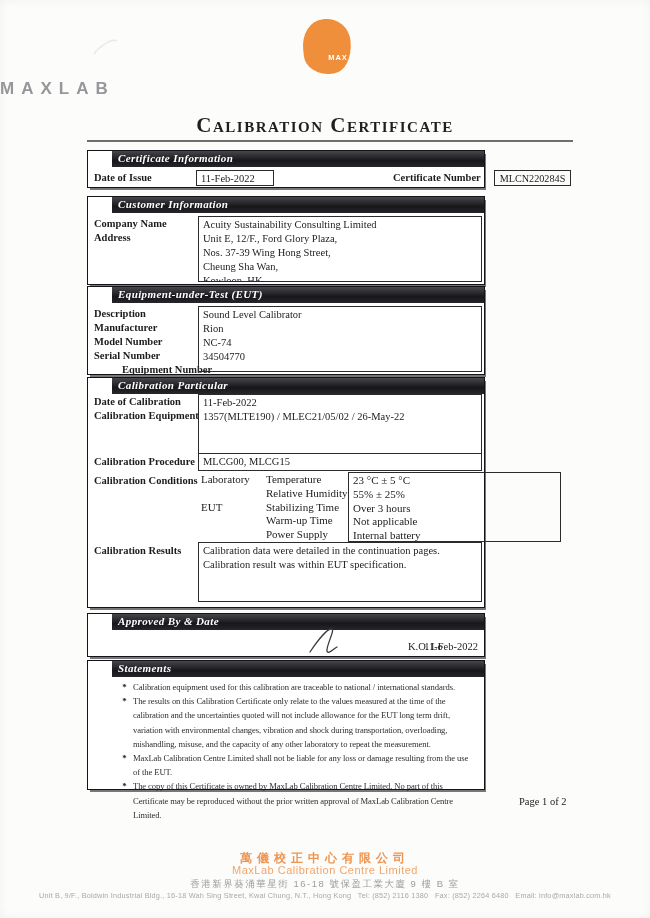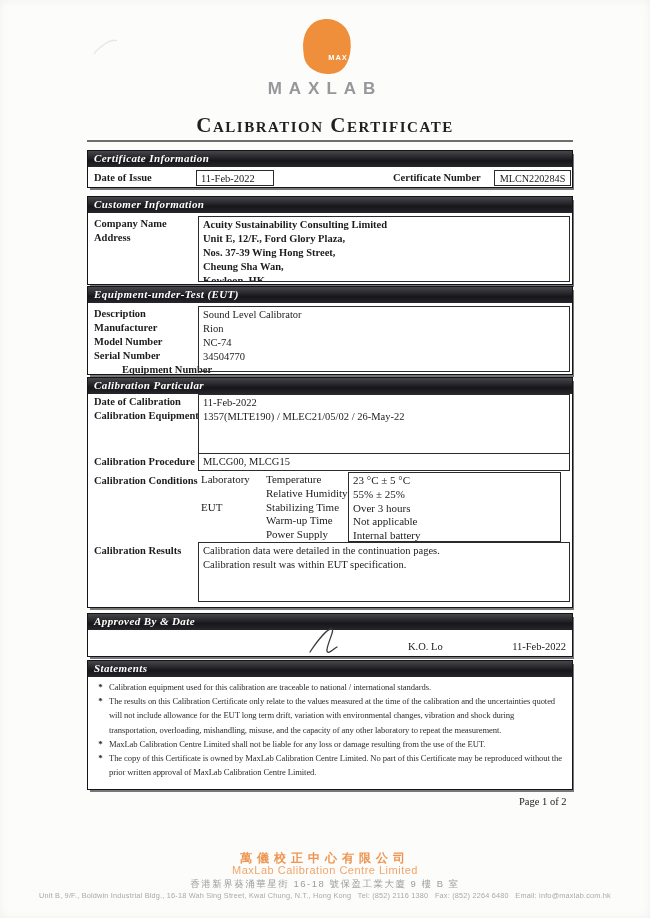--- a/index.html
+++ b/index.html
@@ -8,50 +8,50 @@
     background:#fcfcfb;overflow:hidden;
     font-family:"Liberation Serif",serif;color:#1c1c1c;
     box-shadow:inset 0 0 10px rgba(0,0,0,0.05);
   }
   
   .blob{position:absolute;left:303px;top:19px;width:48px;height:55px;
     background:#ef8e3b;border-radius:48% 52% 44% 56% / 54% 46% 60% 40%;
     transform:rotate(-6deg);}
   .blob-max{position:absolute;right:4px;bottom:11px;color:#fff;
     font:bold 7.5px "Liberation Sans",sans-serif;letter-spacing:1px;transform:rotate(6deg);}
-  .brand{position:absolute;top:79px;left:0;width:100%;text-align:center;
+  .brand{position:absolute;top:79px;left:0;width:100%;text-align:left;
     font:bold 17px "Liberation Sans",sans-serif;color:#97979b;letter-spacing:7px;}
   .title{position:absolute;top:113px;left:0;width:100%;text-align:center;
     font-weight:bold;font-size:21px;font-variant:small-caps;letter-spacing:1.5px;color:#1f1f1f;}
   .title-rule{position:absolute;top:140px;left:87px;width:486px;height:2px;background:#6e6e6e;}
   .scan-mark{position:absolute;left:88px;top:26px;opacity:.35;}
 
   
-  .sec{position:absolute;left:87px;width:486px;background:#fff;
+  .sec{position:absolute;left:87px;width:398px;background:#fff;
     border:1.5px solid #141418;box-sizing:border-box;
-    box-shadow:2px 3px 0 -1px #77777a;}
+    box-shadow:2px 3px 0 -1px #77777a;padding-left:24px;}
   .sec-head{height:16px;box-sizing:border-box;padding:1px 0 0 6px;
     background:linear-gradient(180deg,#46464b,#17171b 60%,#26262b);
     color:#fff;font-weight:bold;font-style:italic;font-size:11px;letter-spacing:.4px;}
   .lbl{position:absolute;font-weight:bold;font-size:10.5px;white-space:nowrap;}
   .vbox{position:absolute;border:1px solid #2b2b2b;box-sizing:border-box;
     font-size:10.5px;padding:1px 4px;overflow:hidden;}
   .line{height:14px;line-height:14px;white-space:nowrap;}
 
   
   .sec-cert{top:150px;height:38px;}
   .doi-box{left:108px;top:19px;width:78px;height:16px;}
   .doi-box .line{height:13px;line-height:13px;}
   .cn-lbl{left:305px;top:21px;}
   .cn-box{left:406px;top:19px;width:77px;height:16px;font-size:10.2px;padding:1px 2px;}
   .cn-box .line{height:13px;line-height:13px;text-align:center;}
 
   
   .sec-cust{top:196px;height:89px;}
-  .cust-box{left:110px;top:19px;right:2px;bottom:2px;font-weight:bold;}
+  .cust-box{left:110px;top:19px;right:2px;bottom:2px;}
   
   .sec-eut{top:286px;height:89px;}
   .eut-box{left:110px;top:19px;right:2px;bottom:2px;}
   
   .sec-cal{top:377px;height:231px;}
   .cal-box1{left:110px;top:16px;right:2px;height:60px;}
   .cal-box2{left:110px;top:75px;right:2px;height:18px;}
   .cond-grid{position:absolute;left:110px;top:95px;right:2px;height:69px;}
   .cond-groups{position:absolute;left:3px;top:0;width:78px;}
   .cond-names{position:absolute;left:68px;top:0;width:92px;}

